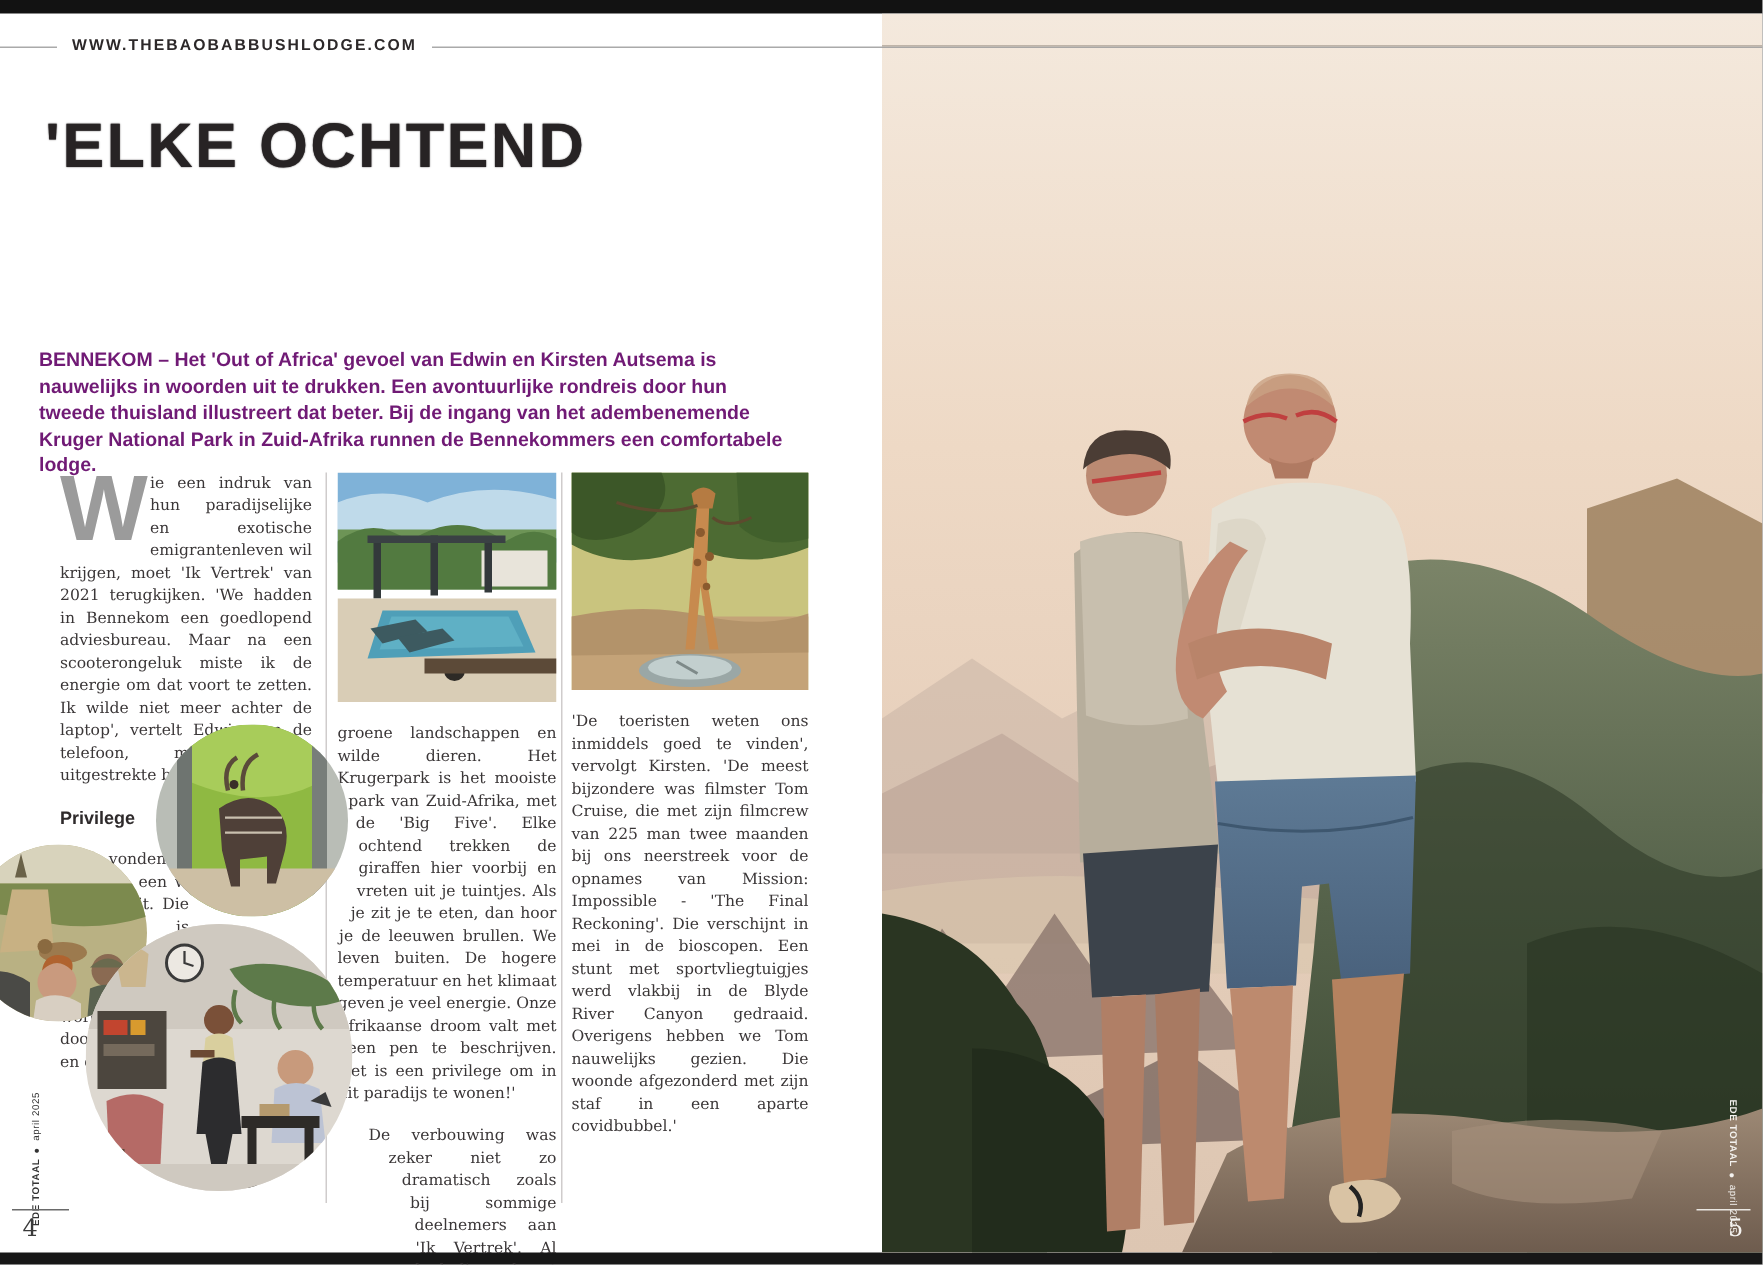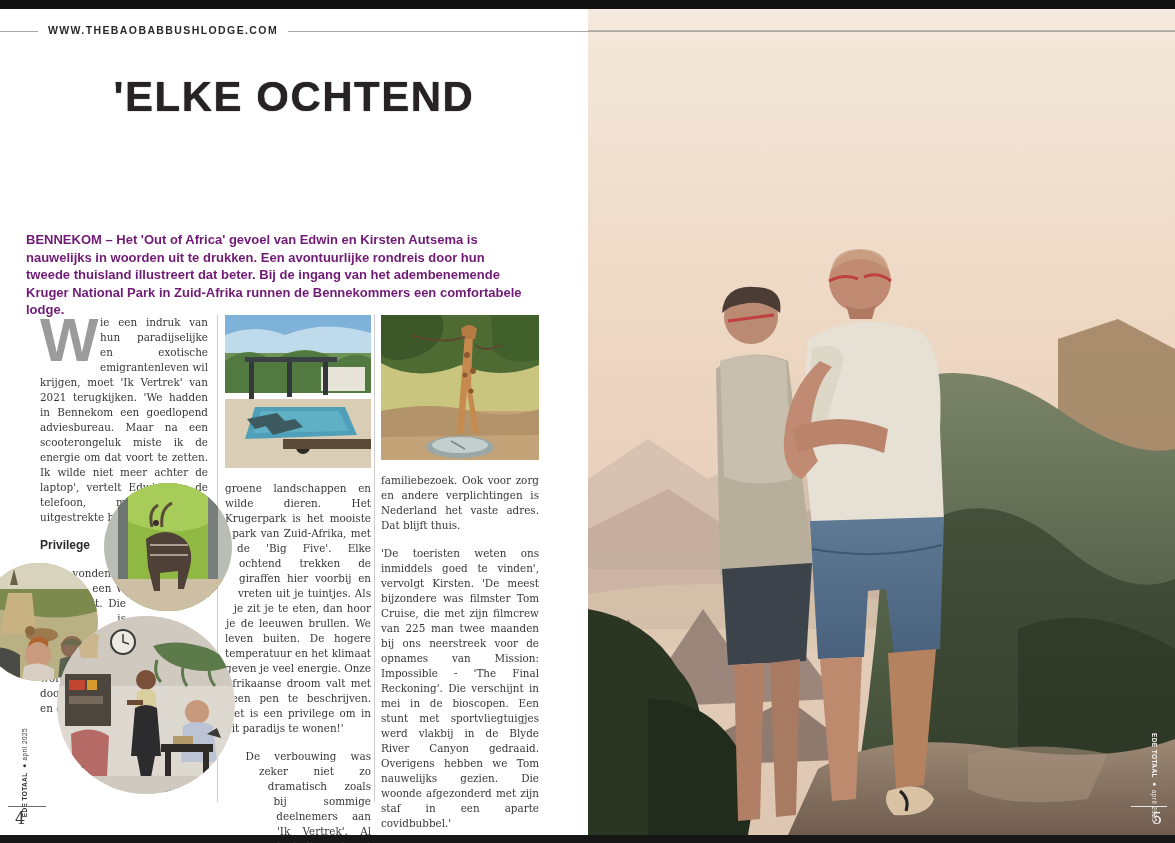--- a/index.html
+++ b/index.html
@@ -10,21 +10,21 @@
   
   #bar-top{left:0;top:0;width:1175px;height:9px;background:#121212;}
   #bar-bottom{left:0;top:835px;width:1175px;height:8px;background:#171717;}
 
   
   #header-rule{left:0;top:31px;width:1175px;height:1px;background:#9b9b9b;opacity:.85;}
   #header-url{left:38px;top:24px;background:#fff;padding:0 10px;
     font-size:10.5px;font-weight:bold;letter-spacing:1.4px;color:#2c2829;}
 
   
-  #headline{left:30px;top:70px;width:528px;text-align:center;color:#272324;
+  #headline{left:30px;top:70px;width:528px;color:#272324;
     font-weight:bold;font-size:42px;line-height:54px;letter-spacing:1.5px;
     text-shadow:0 0 1px #272324;}
   #headline .hl{display:block;white-space:nowrap;}
 
   
   #intro{left:26px;top:231px;width:506px;font-weight:bold;font-size:13px;
     line-height:17.5px;color:#701a75;}
 
   
   .col{top:315px;font-family:"DejaVu Serif","Liberation Serif",serif;
@@ -222,21 +222,20 @@
         <circle cx="84" cy="60" r="2.5" fill="#8a5a2e"></circle>
         <circle cx="90" cy="76" r="2.5" fill="#8a5a2e"></circle>
 
         <path d="M30 20 Q60 30 84 22 M120 30 Q104 38 94 30" stroke="#5d4a2e" stroke-width="2" fill="none"></path>
 
         <ellipse cx="79" cy="132" rx="34" ry="11" fill="#9aa7a6"></ellipse>
         <ellipse cx="79" cy="130" rx="28" ry="8" fill="#c2cfce"></ellipse>
         <path d="M70 126 L84 134" stroke="#7e8a89" stroke-width="2"></path>
       </svg>
     </span>
-    <p>familiebezoek. Ook voor zorg en andere verplichtingen is Nederland het vaste adres. Dat blijft thuis.</p>
     <p>'De toeristen weten ons inmiddels goed te vinden', vervolgt Kirsten. 'De meest bijzondere was filmster Tom Cruise, die met zijn filmcrew van 225 man twee maanden bij ons neerstreek voor de opnames van Mission: Impossible - 'The Final Reckoning'. Die verschijnt in mei in de bioscopen. Een stunt met sportvliegtuigjes werd vlakbij in de Blyde River Canyon gedraaid. Overigens hebben we Tom nauwelijks gezien. Die woonde afgezonderd met zijn staf in een aparte covidbubbel.'</p>
 
   </div>
 
   <div class="abs circ" id="circ-nyala">
     <svg width="128" height="128" viewBox="0 0 128 128">
       <rect width="128" height="128" fill="#b9bdb6"></rect>
       <rect x="22" y="0" width="84" height="128" fill="#8fb942"></rect>
       <path d="M22 0 H106 V40 Q70 58 22 38 Z" fill="#a8cc5a"></path>
       <rect x="14" y="0" width="10" height="128" fill="#6e7470"></rect>

